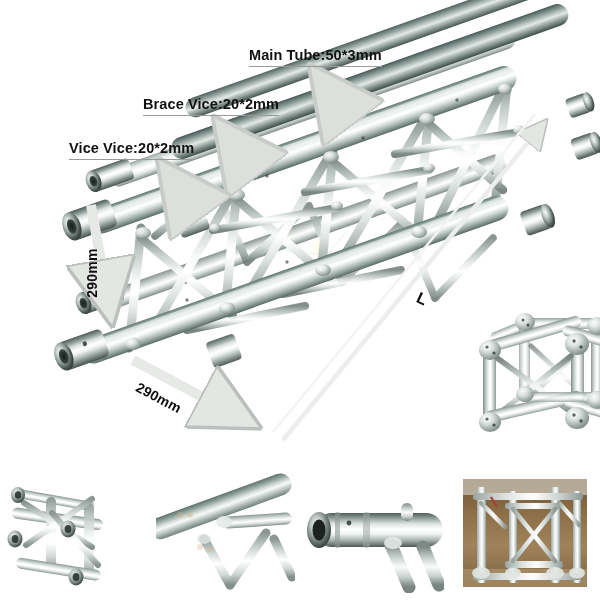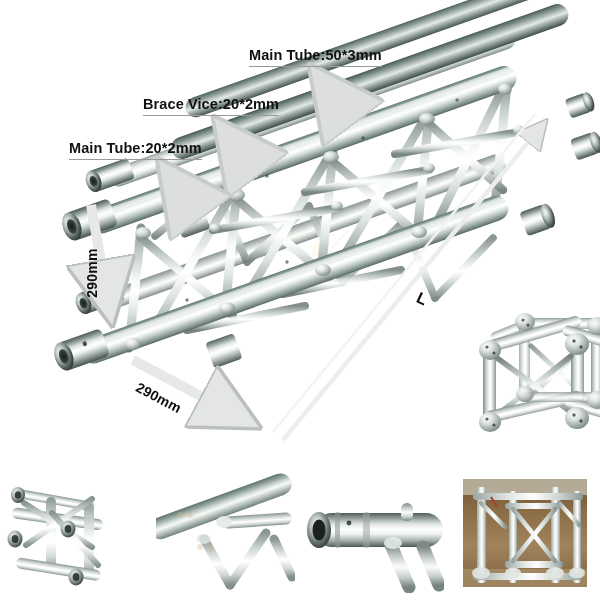--- a/index.html
+++ b/index.html
@@ -333,21 +333,21 @@
       <g>
         <path d="M246 440 L508 122" stroke="#eceeec" stroke-width="4.5" fill="none" marker-end="url(#ahd)"></path>
         <path d="M236 432 L498 114" stroke="#f2f4f2" stroke-width="2.5" fill="none"></path>
       </g>
     </svg>
 
     <div class="lbl" style="left:212px;top:48px;">Main Tube:50*3mm</div>
 
     <div class="lbl" style="left:106px;top:97px;">Brace Vice:20*2mm</div>
 
-    <div class="lbl" style="left:32px;top:141px;">Main Tube:20*2mm</div>
+    <div class="lbl" style="left:32px;top:141px;">Vice Vice:20*2mm</div>
 
     <div class="dimtxt" style="left:30px;top:265px;transform:rotate(-90deg);transform-origin:50% 50%;">290mm</div>
 
     <div class="dimtxt" style="left:100px;top:378px;transform:rotate(28deg);transform-origin:0 50%;">290mm</div>
 
     <div class="dimtxt lsym" style="left:380px;top:290px;transform:rotate(25deg);transform-origin:50% 50%;">L</div>
 
     <svg id="cube-inset" viewBox="0 0 160 150">
       <defs>
         <linearGradient id="cTubeV" x1="0" y1="0" x2="1" y2="0">

